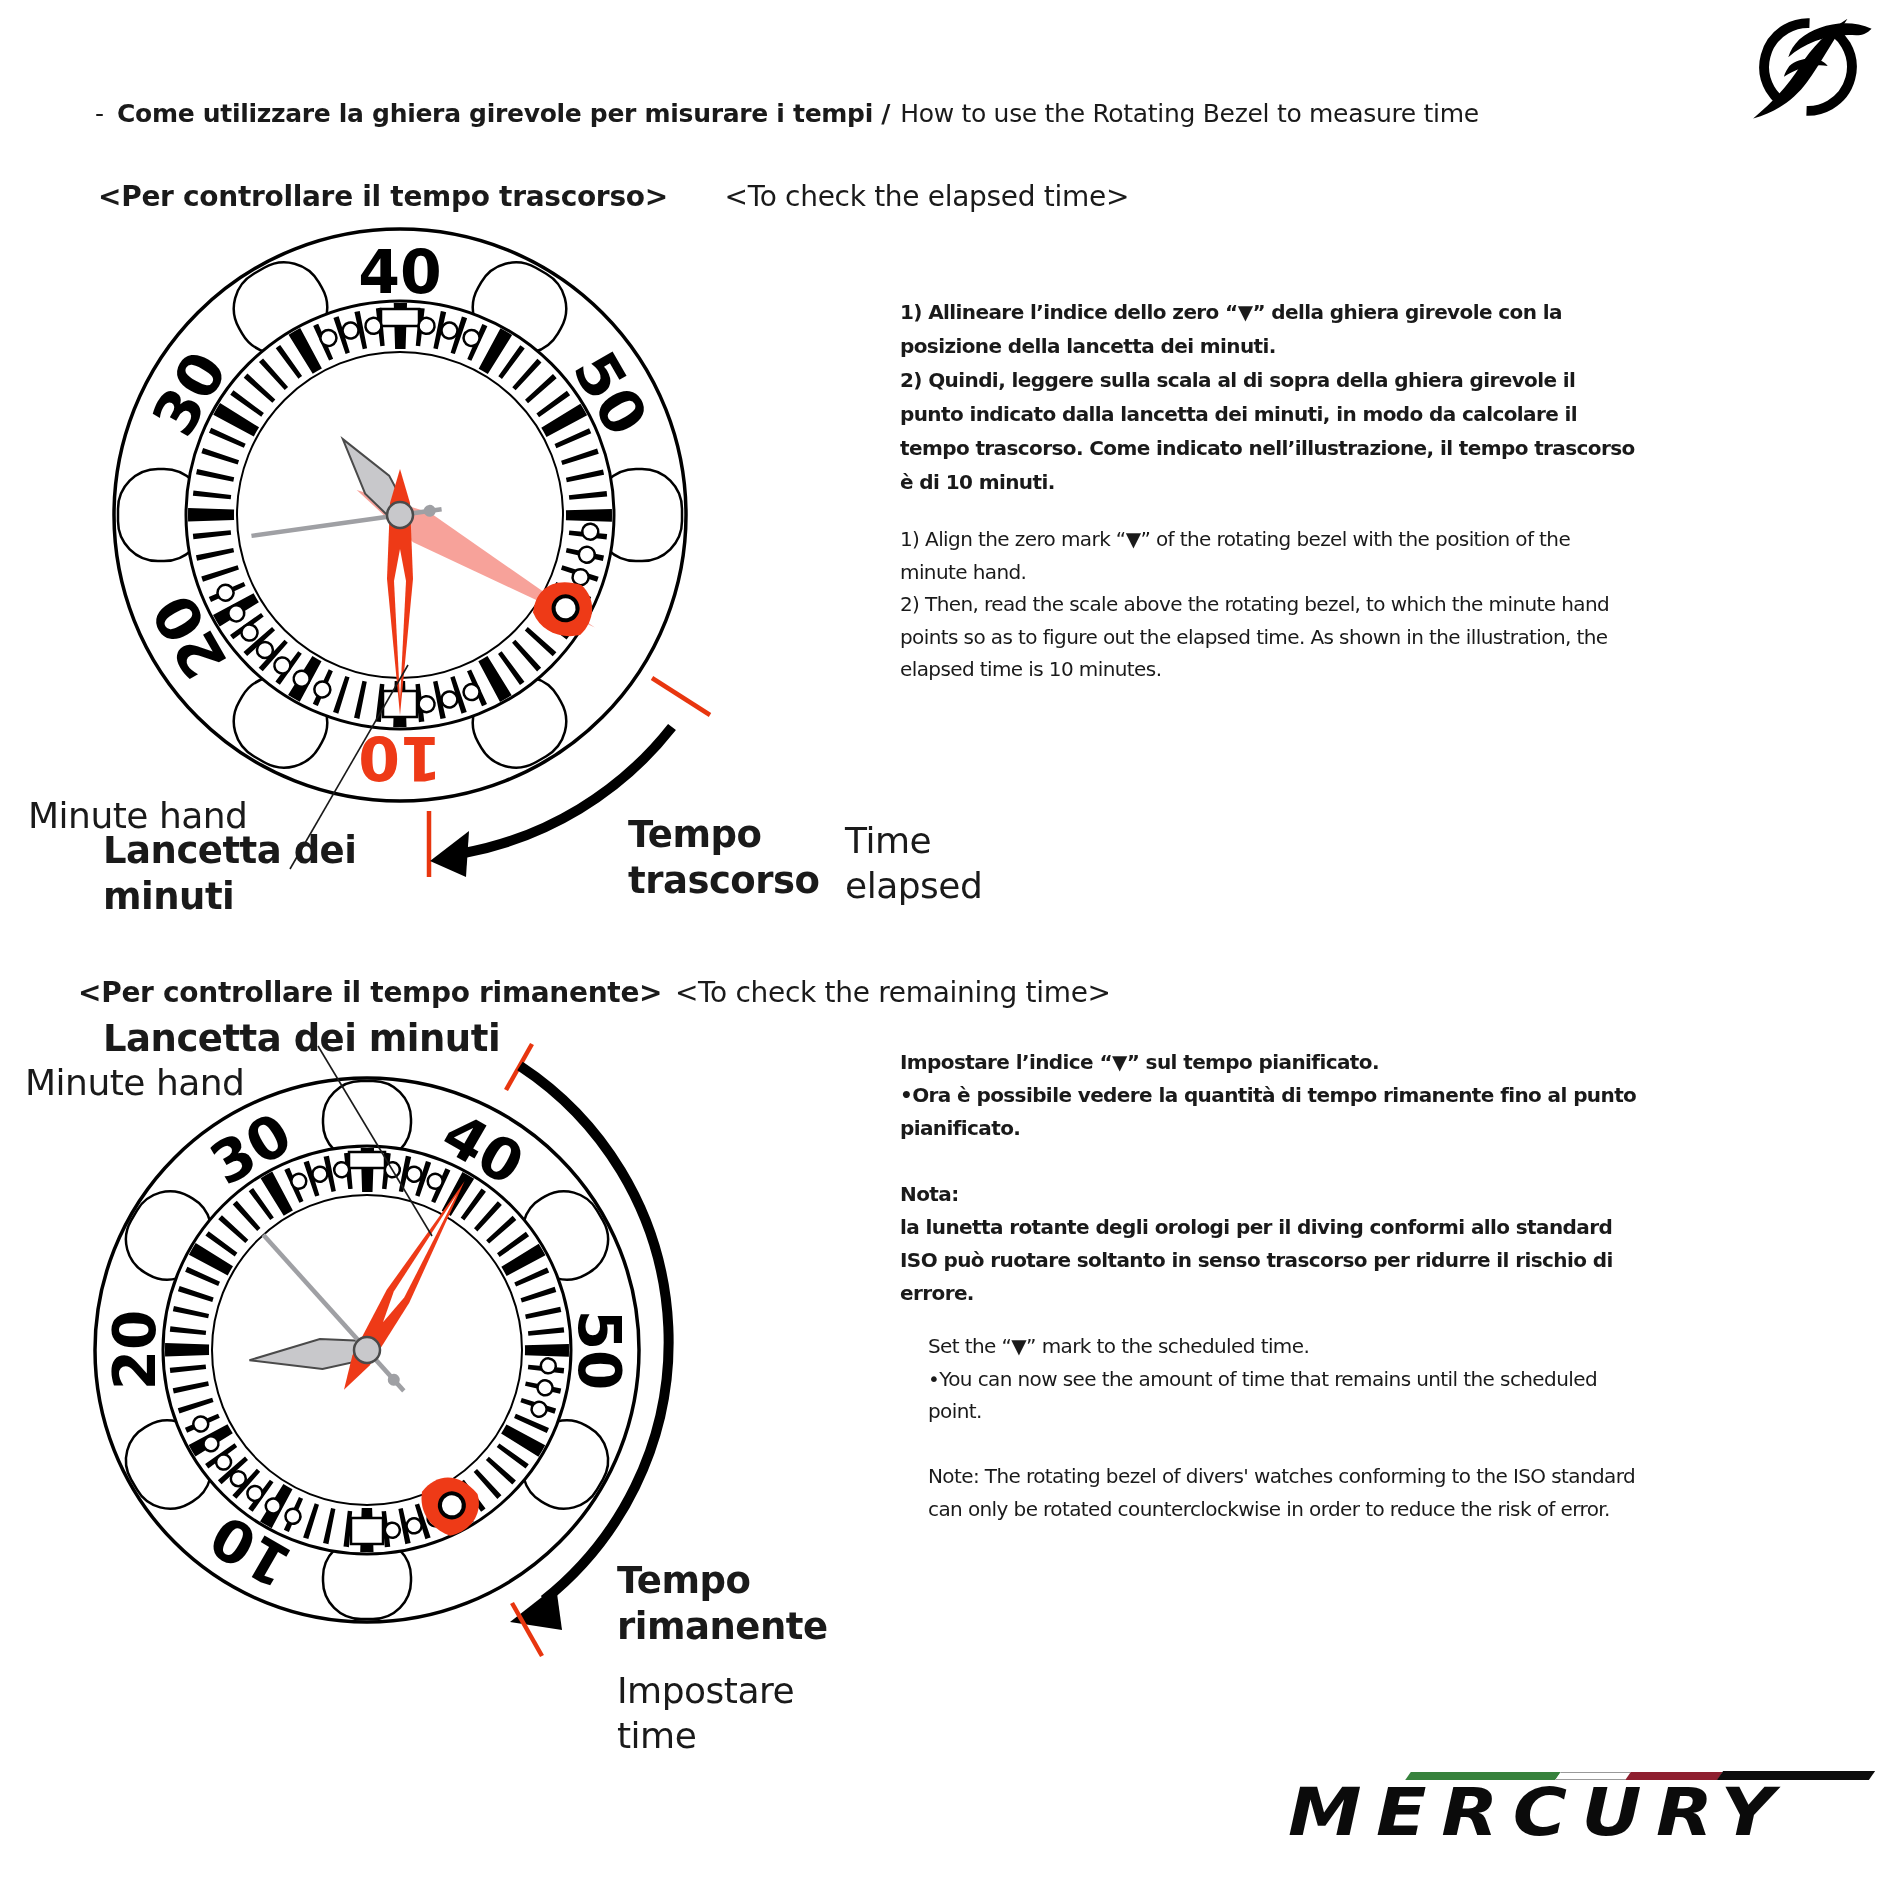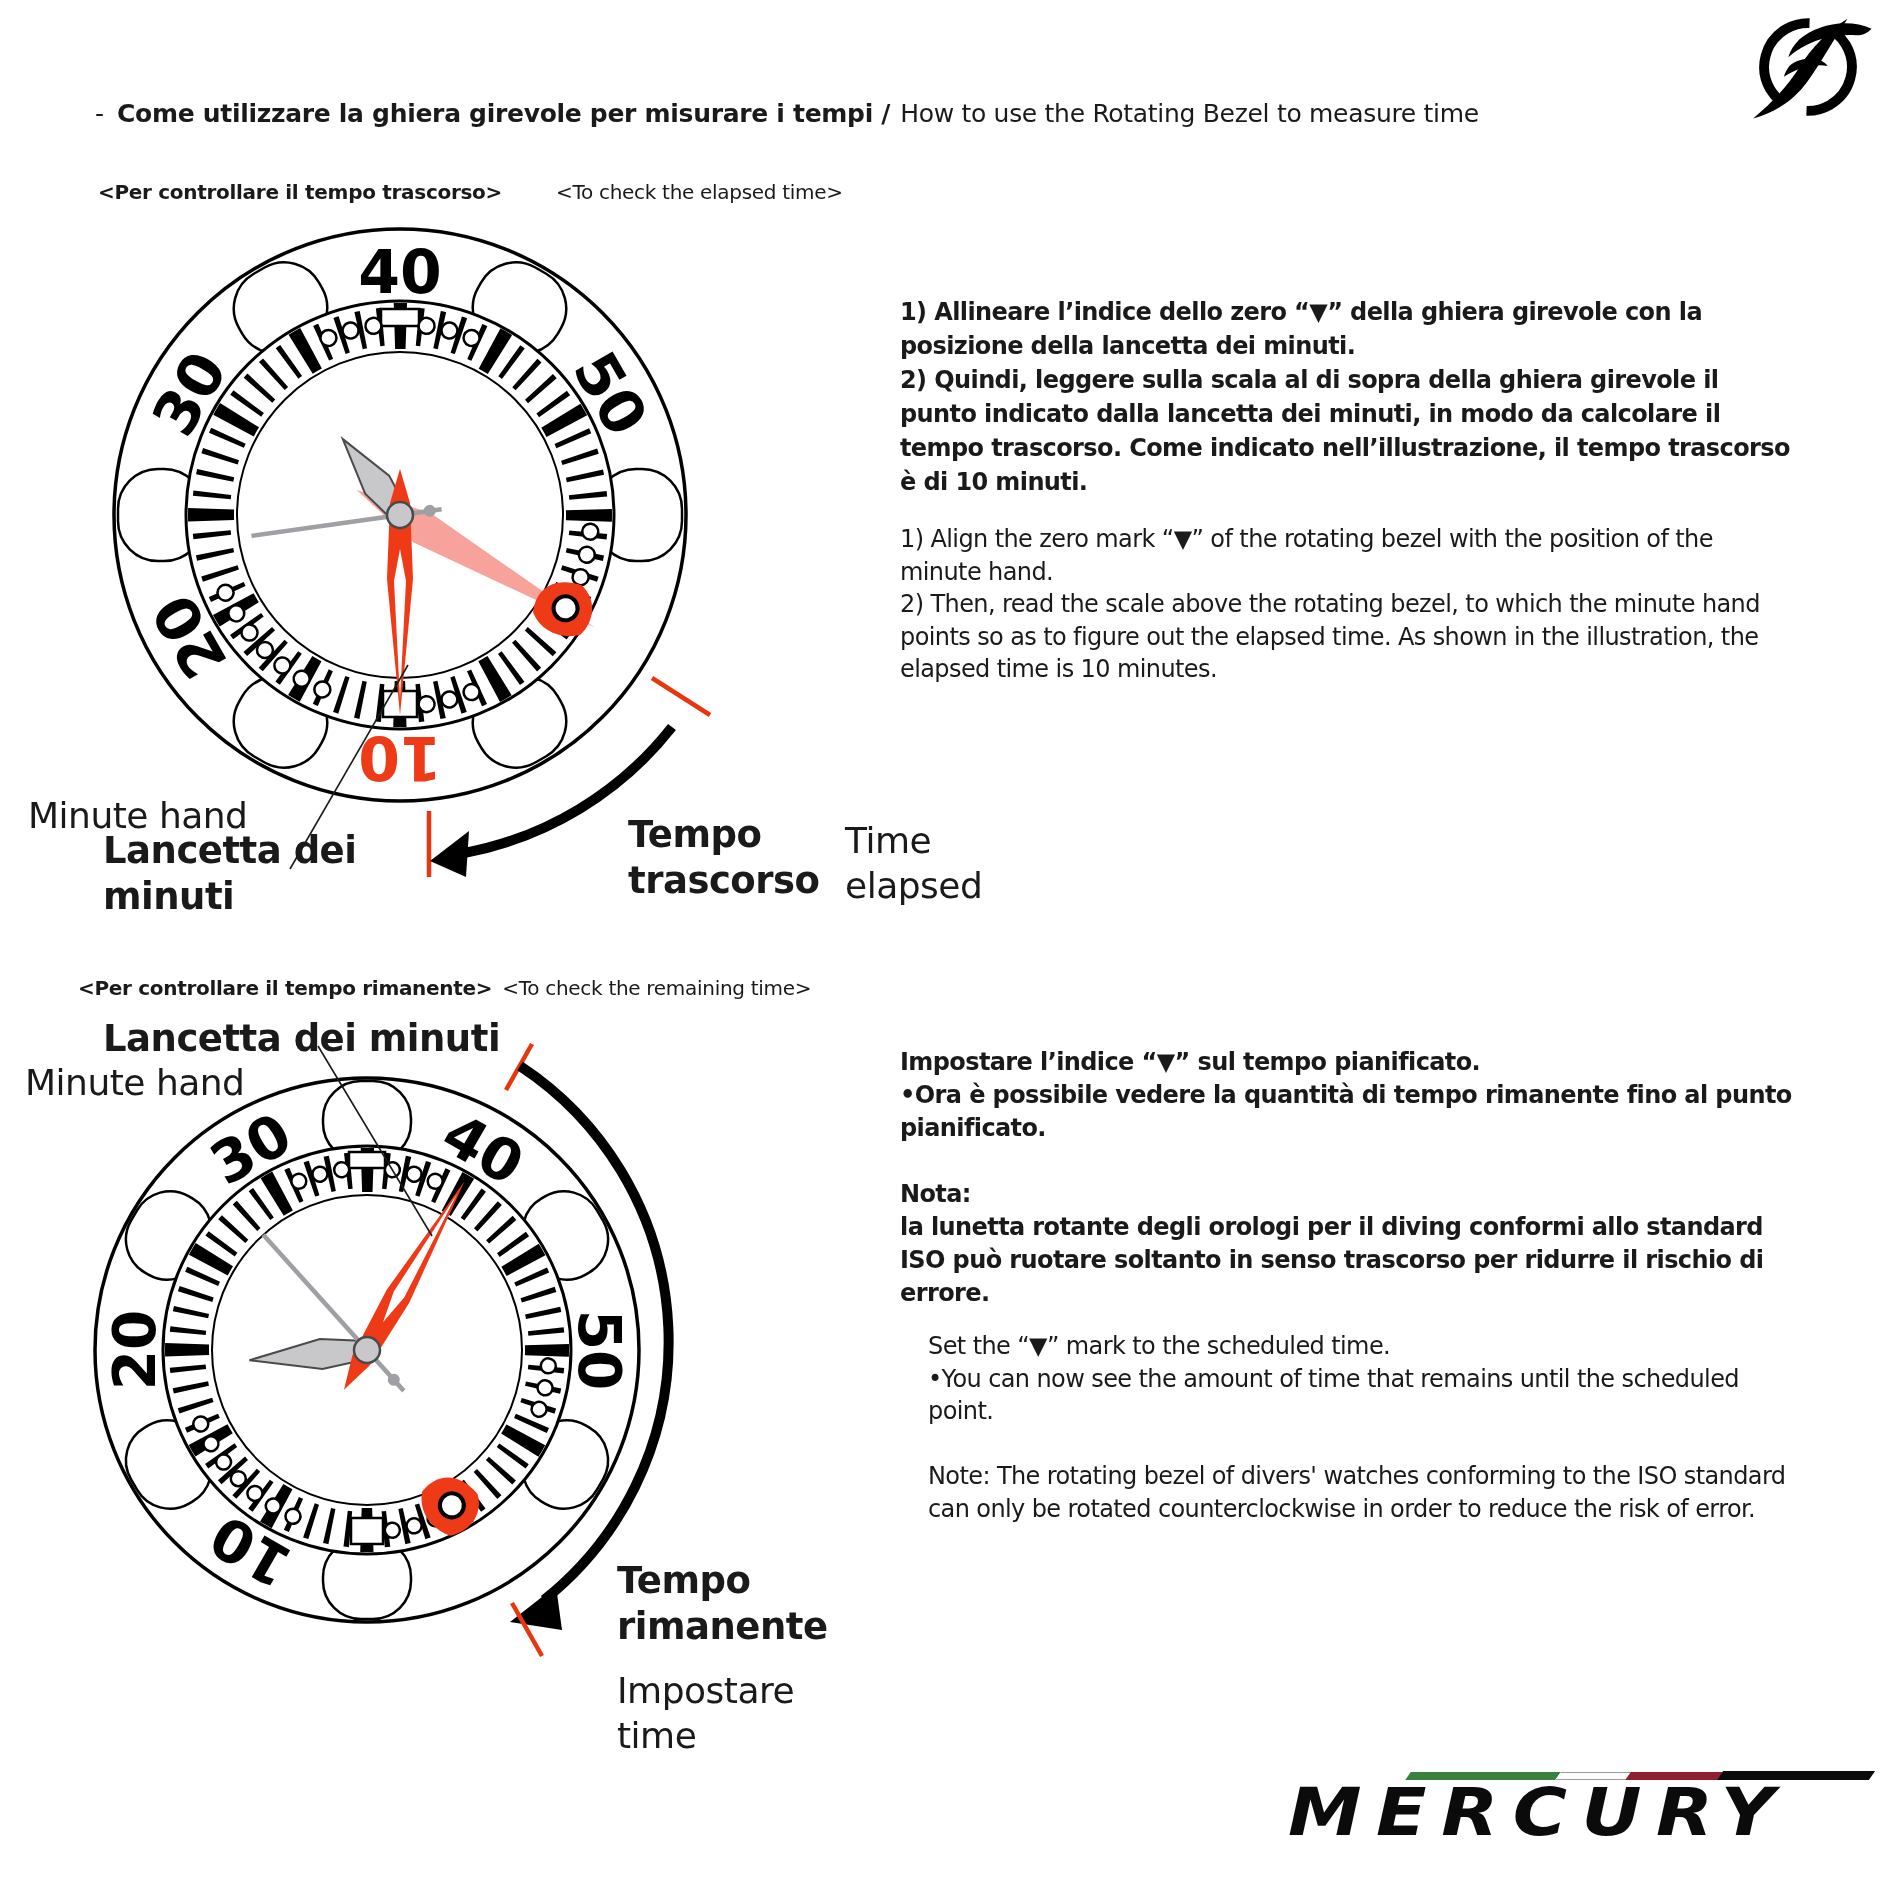--- a/index.html
+++ b/index.html
@@ -4,23 +4,23 @@
 <style>
   html,body{margin:0;padding:0;background:#fff;}
   #page{position:relative;width:1890px;height:1890px;background:#ffffff;overflow:hidden;
         font-family:"DejaVu Sans","Liberation Sans",sans-serif;color:#1a1a1a;}
   .abs{position:absolute;}
   .pre{white-space:pre;}
   .title-row{left:95px;top:99px;font-size:25px;}
   .title-row .dash{display:inline-block;width:22px;}
   .title-row .it{font-weight:bold;letter-spacing:-0.3px;}
   .title-row .en{margin-left:10px;letter-spacing:-0.3px;}
-  .sec-head{font-size:20px;letter-spacing:-0.3px;}
+  .sec-head{font-size:28px;letter-spacing:-0.3px;}
   .sec-head .it{font-weight:bold;}
-  .body-block{font-size:24px;letter-spacing:-0.6px;}
+  .body-block{font-size:20px;letter-spacing:-0.6px;}
   .body-it1{left:900px;top:295px;line-height:34px;font-weight:bold;}
   .body-en1{left:900px;top:523px;line-height:32.5px;}
   .body-it2{left:900px;top:1046px;line-height:33px;font-weight:bold;}
   .body-en2{left:928px;top:1330px;line-height:32.5px;}
   .callout{font-size:36px;line-height:45px;letter-spacing:-0.5px;}
   .callout.b{font-weight:bold;font-size:37px;line-height:46px;}
   .mercury-text{font-size:66px;font-weight:bold;font-style:italic;letter-spacing:13px;
                 color:#0b0b0b;transform:scaleX(1.12);transform-origin:left top;line-height:1;}
   .stripe{display:flex;align-items:stretch;height:8px;}
   .stripe div{transform:skewX(-35deg);}

